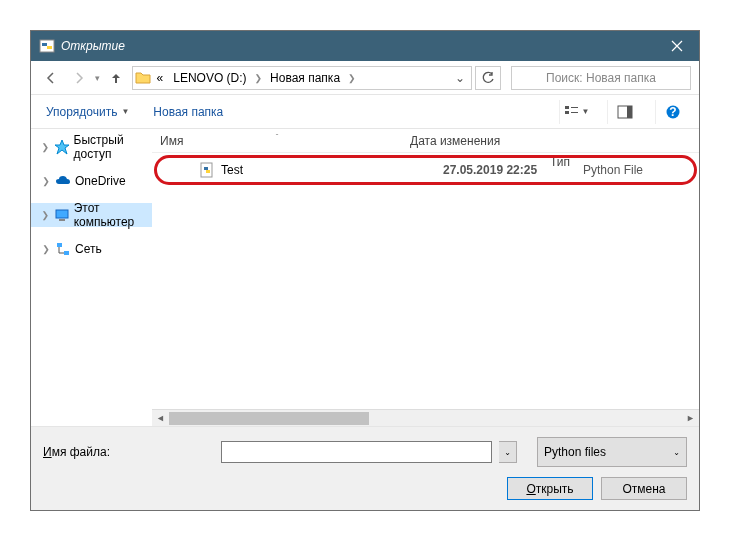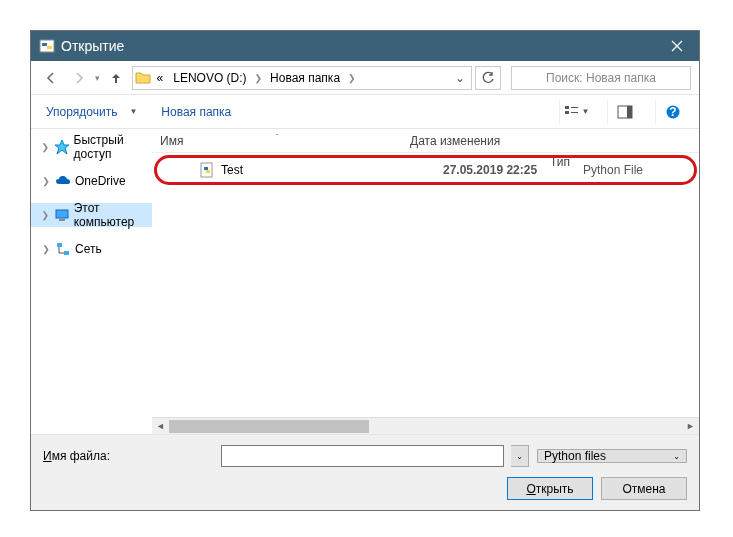--- a/index.html
+++ b/index.html
@@ -1,34 +1,34 @@
 <!DOCTYPE html>
 <html><head>
 <meta charset="utf-8">
 <style>
 * { margin: 0; padding: 0; box-sizing: border-box; font-family: "Segoe UI", Tahoma, sans-serif; font-size: 12px; }
 body { background: #fff; width: 733px; height: 537px; position: relative; }
 .dialog { position: absolute; left: 30px; top: 30px; width: 670px; height: 481px; border: 1px solid #707070; background: #fff; display: flex; flex-direction: column; }
 .titlebar { background: #3b6178; height: 30px; display: flex; align-items: center; padding: 0 8px; color: #fff; }
 .title-icon { width: 16px; height: 16px; margin-right: 6px; }
-.title-text { flex: 1; font-size: 14px; }
+.title-text { flex: 1; font-size: 12px; font-style: italic; }
 .close-btn { width: 44px; height: 30px; display: flex; align-items: center; justify-content: center; color: #fff; margin-right: -8px; }
 .navbar { height: 34px; display: flex; align-items: center; padding: 0 8px; gap: 4px; border-bottom: 1px solid #e5e5e5; }
 .nav-arrow { width: 24px; height: 24px; display: flex; align-items: center; justify-content: center; color: #888; }
 .chevdown { color: #888; font-size: 9px; }
 .up-arrow { width: 24px; height: 24px; display: flex; align-items: center; justify-content: center; color: #333; }
 .addressbar { flex: 1; height: 24px; border: 1px solid #ccc; display: flex; align-items: center; padding: 0 2px; gap: 2px; }
 .folder-icon { width: 16px; height: 16px; }
 .crumb { padding: 0 4px; height: 22px; display: flex; align-items: center; }
 .crumb-sep { color: #888; font-size: 9px; padding: 0 2px; }
 .addr-down { margin-left: auto; width: 18px; text-align: center; color: #555; }
 .refresh-btn { width: 26px; height: 24px; border: 1px solid #ccc; display: flex; align-items: center; justify-content: center; margin-left: -1px; }
 .searchbox { width: 180px; height: 24px; border: 1px solid #ccc; display: flex; align-items: center; padding: 0 4px; color: #888; margin-left: 6px; justify-content: center; }
 .toolbar { height: 34px; display: flex; align-items: center; padding: 0 10px; gap: 14px; border-bottom: 1px solid #e5e5e5; }
-.tb-btn { display: flex; align-items: center; gap: 12px; color: #1a56a0; padding: 3px 5px; }
+.tb-btn { display: flex; align-items: center; gap: 4px; color: #1a56a0; padding: 3px 5px; }
 .tb-dd { font-size: 8px; color: #555; }
 .tb-spacer { flex: 1; }
 .tb-iconbtn { width: 34px; height: 24px; display: flex; align-items: center; justify-content: center; color: #444; border-left: 1px solid #eee; }
 .content { flex: 1; display: flex; min-height: 0; }
 .navpane { width: 180px; border-right: 0; padding-top: 6px; overflow: hidden; }
 .nav-item { display: flex; align-items: center; height: 24px; padding-left: 10px; gap: 4px; }
 .nav-item .tw { width: 10px; color: #888; font-size: 9px; text-align: center; }
 .nav-item .ic { width: 16px; height: 16px; display: flex; align-items: center; justify-content: center; }
 .nav-item.selected { background: #cce8ff; }
 .nav-spacer { height: 10px; }
@@ -49,21 +49,21 @@
 .hscroll { height: 17px; background: #f0f0f0; border-top: 1px solid #ddd; display: flex; align-items: center; }
 .hscroll .arrow { width: 17px; height: 17px; display: flex; align-items: center; justify-content: center; color: #666; font-size: 9px; }
 .hscroll .track { flex: 1; height: 17px; position: relative; }
 .hscroll .thumb { position: absolute; left: 0; top: 2px; height: 13px; width: 200px; background: #c2c2c2; }
 .bottom { border-top: 1px solid #e5e5e5; padding: 10px 12px; background: #f0f0f0; }
 .filename-row { display: flex; align-items: center; gap: 8px; margin-bottom: 10px; }
 .filename-label { width: 170px; text-align: left; }
 .filename-label span { text-decoration: underline; }
 .filename-input { flex: 1; height: 22px; border: 1px solid #7a7a7a; background: #fff; padding: 0 4px; }
 .filename-combo-dd { width: 18px; height: 22px; border: 1px solid #adabab; border-left: 0; display: flex; align-items: center; justify-content: center; background: #e1e1e1; font-size: 8px; margin-left: -1px; }
-.filetype { width: 150px; height: 14px; border: 1px solid #adabab; background: #e1e1e1; display: flex; align-items: center; padding: 0 6px; }
+.filetype { width: 150px; height: 30px; border: 1px solid #adabab; background: #e1e1e1; display: flex; align-items: center; padding: 0 6px; margin-left: 12px; }
 .filetype .dd { margin-left: auto; font-size: 8px; }
 .buttons-row { display: flex; justify-content: flex-end; gap: 8px; }
 .dlg-btn { width: 86px; height: 23px; border: 1px solid #adabab; background: #e1e1e1; display: flex; align-items: center; justify-content: center; }
 .dlg-btn.default { border: 1px solid #0078d7; }
 .underline-first::first-letter { text-decoration: underline; }
 </style>
 </head>
 <body>
 
 <div class="dialog">

